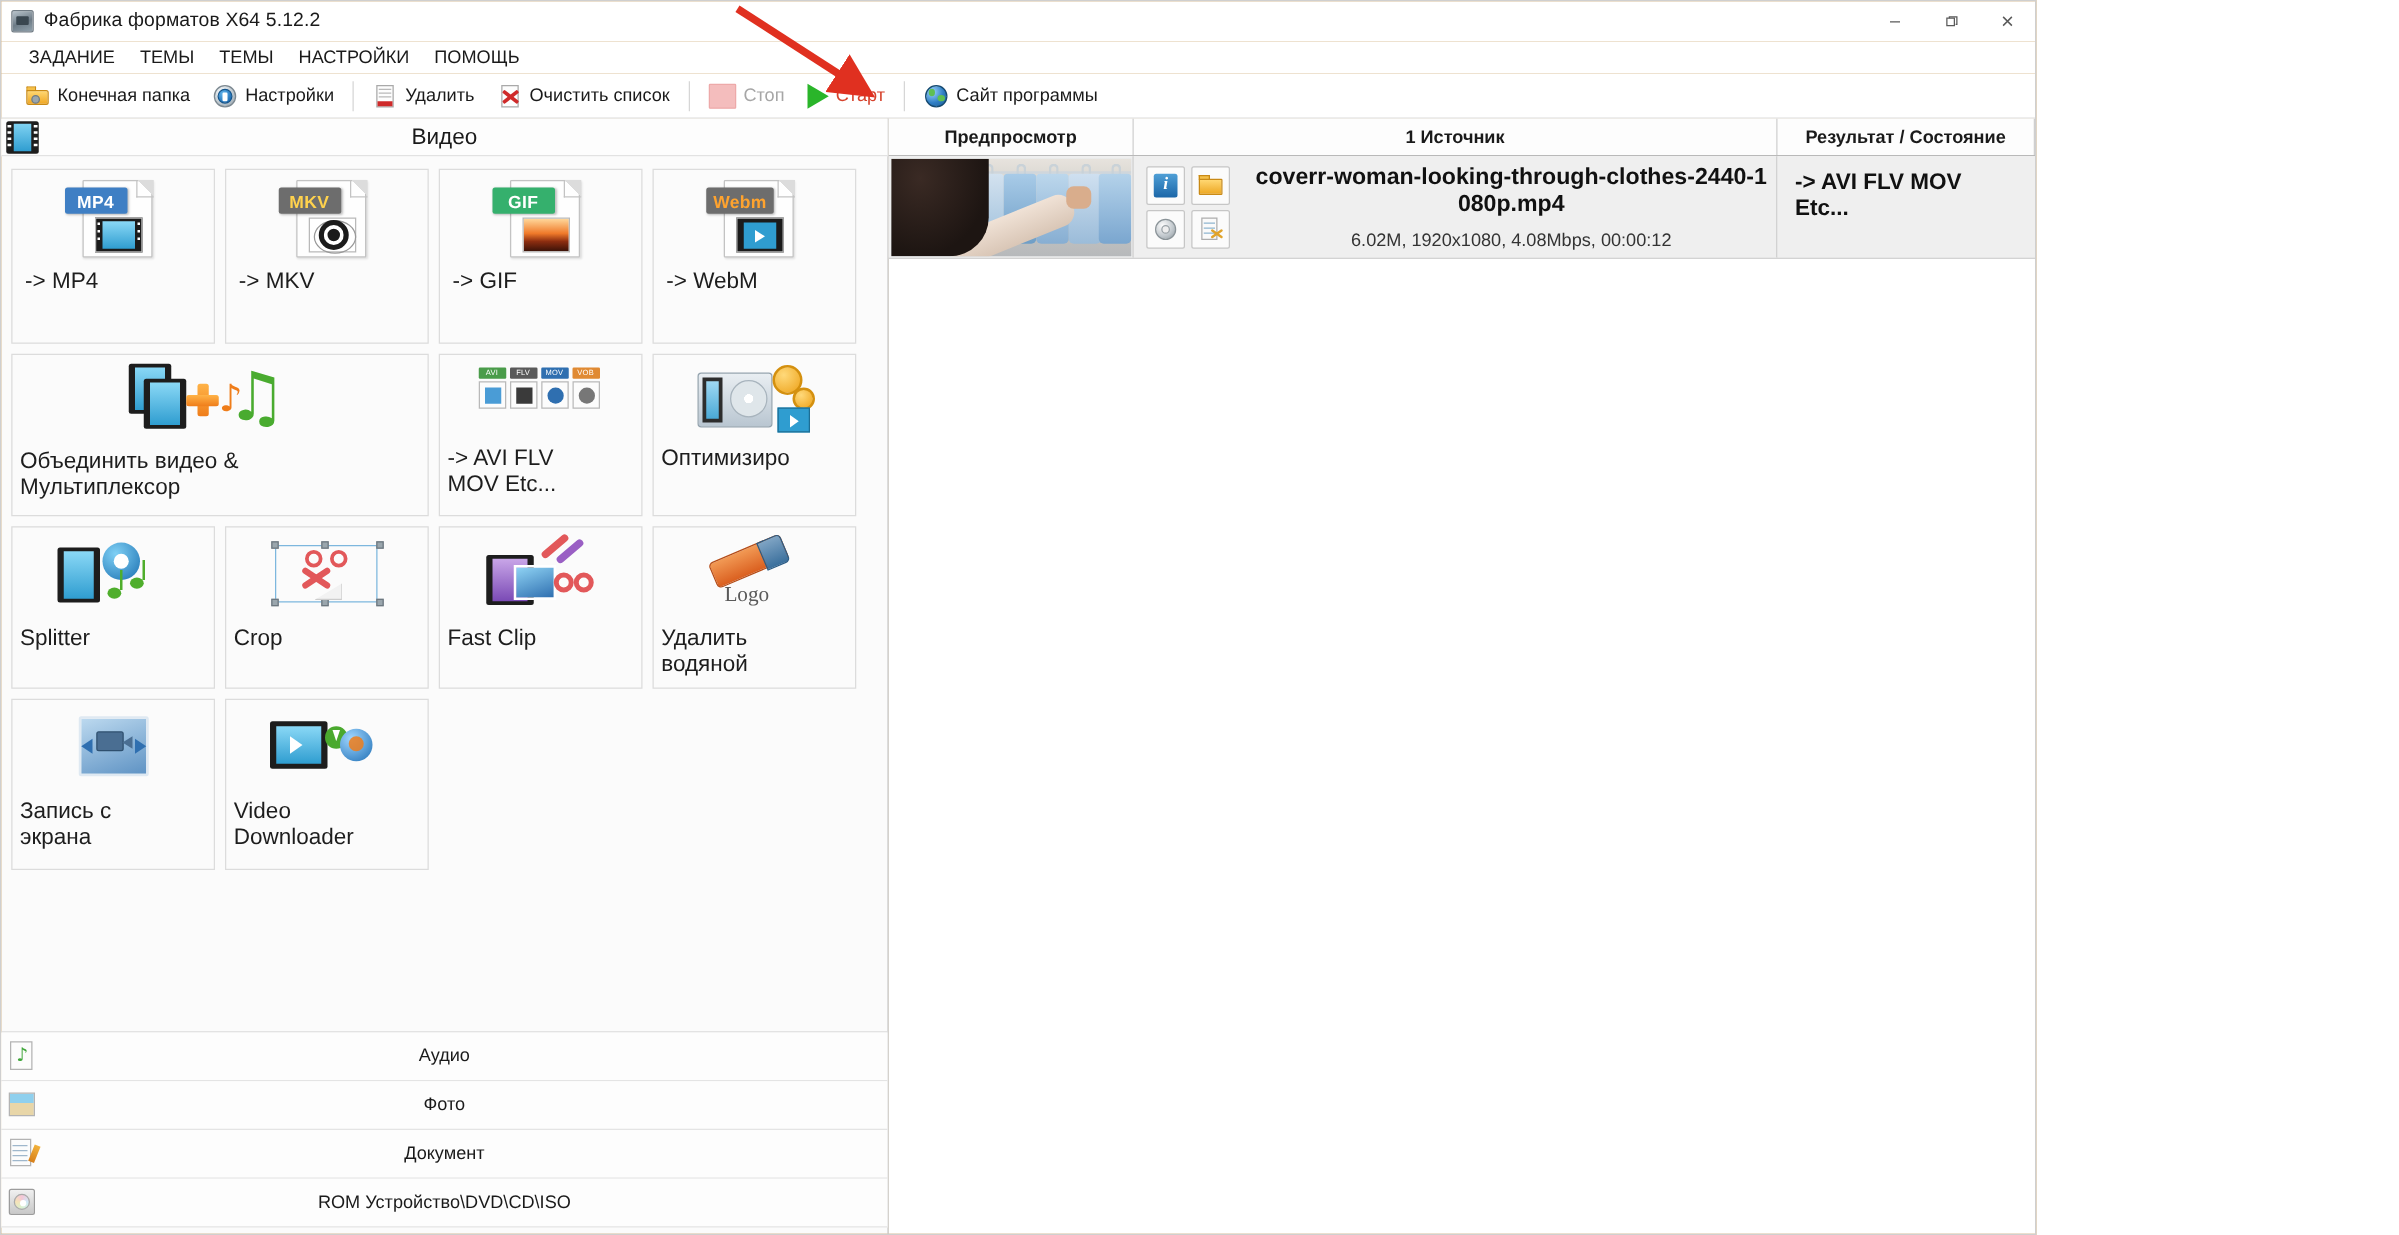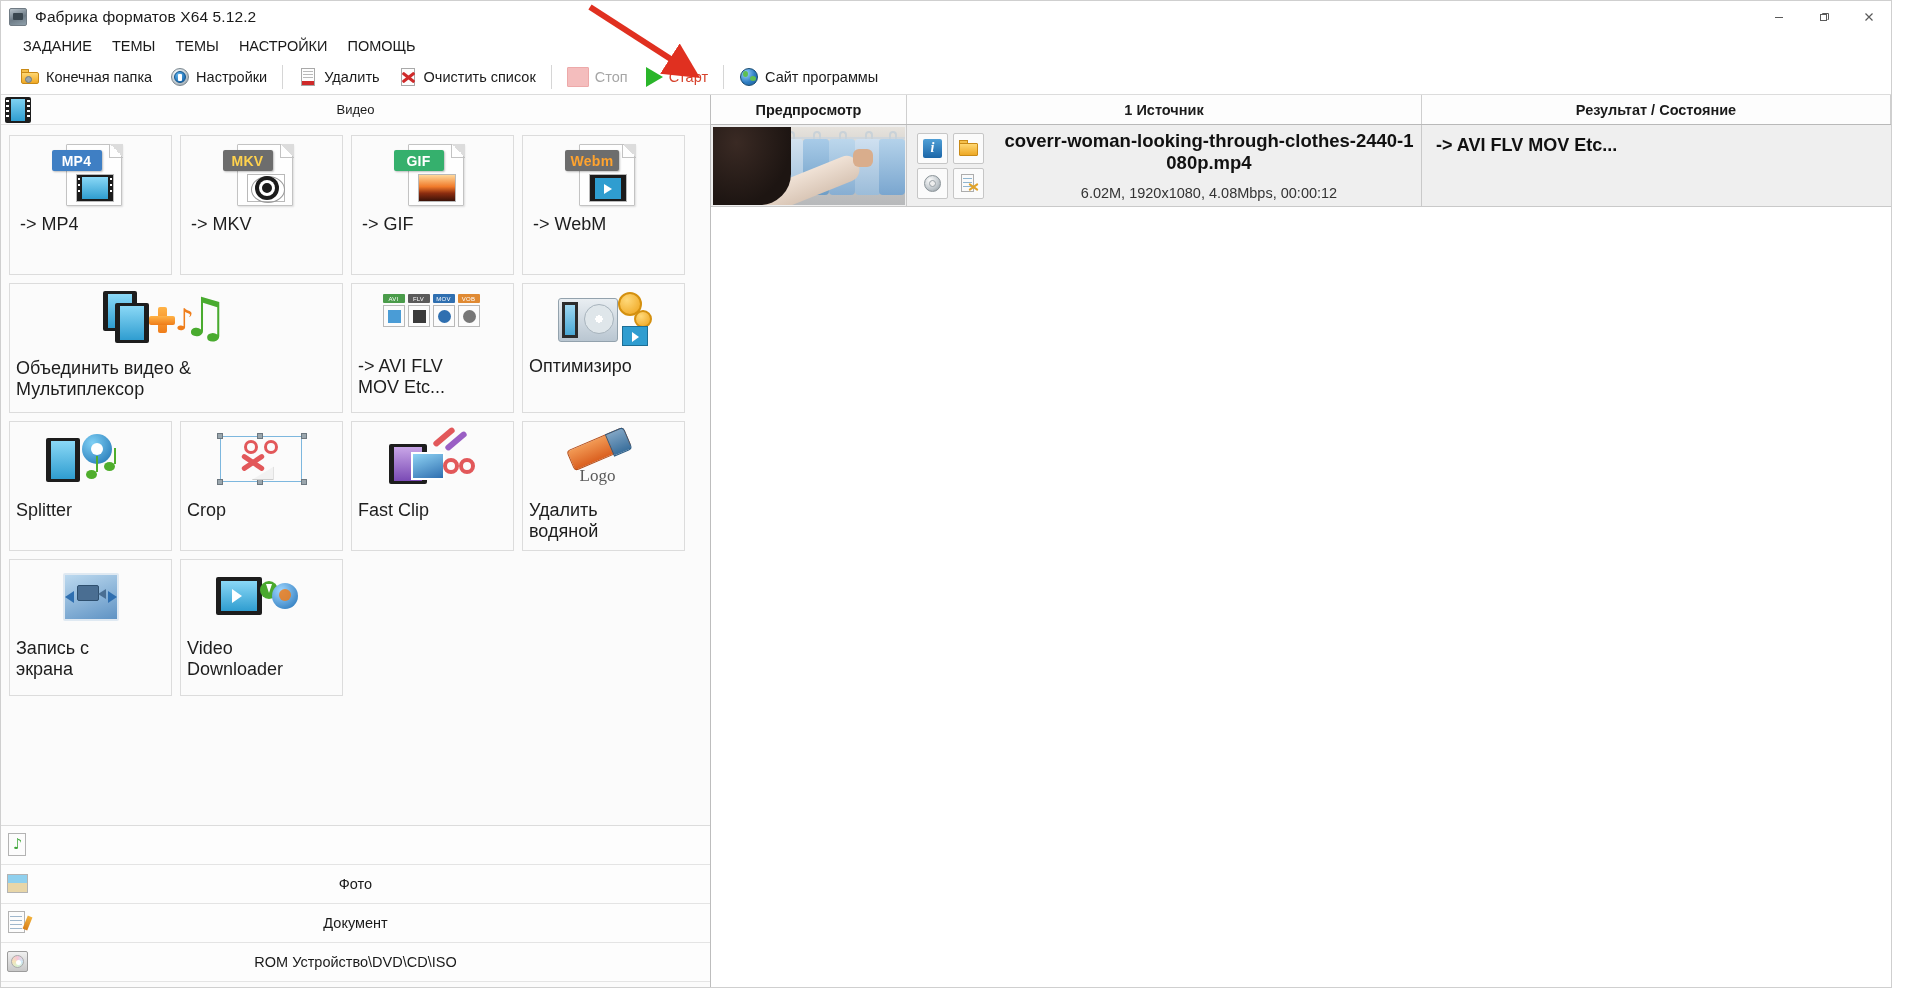--- a/index.html
+++ b/index.html
@@ -6,21 +6,21 @@
   html, body {
     margin: 0; padding: 0;
     width: 1919px; height: 988px;
     overflow: hidden;
     background: #ffffff;
     font-family: "Liberation Sans", sans-serif;
     -webkit-font-smoothing: antialiased;
   }
   .app {
     position: relative;
-    width: 1892px; height: 988px;
+    width: 1629px; height: 988px;
     background: #a16207;
     border: 1px solid #cfcfcf;
   }
 
   
   .titlebar {
     height: 32px;
     display: flex; align-items: center;
     padding-left: 8px;
     background: #ffffff;
@@ -123,21 +123,21 @@
 
   
   .cat-head {
     display: flex; align-items: center; height: 30px;
     border-bottom: 1px solid #e2e2e2; background: #fdfdfd;
     position: relative;
   }
   .cat-head .cicon { width: 26px; height: 26px; margin-left: 4px; flex: none; position: relative;}
   .cat-head .ctext {
     position:absolute; left:0; right:0; text-align:center;
-    font-size: 13px; color:#1a1a1a;
+    font-size: 18px; color:#1a1a1a;
   }
   
   .ic-film { background:#1d1d1d; border-radius:2px; }
   .ic-film .inner { position:absolute; left:6px; top:2px; right:6px; bottom:2px;
     background: linear-gradient(180deg,#7fd2f2,#2f9dd0); }
   .ic-film .h { position:absolute; width:3px; height:2px; background:#fff; }
 
   
   .grid {
     padding: 10px 8px 6px 8px;
@@ -729,20 +729,21 @@
         </div>
 
       </div>
 
       <div class="cat-list">
         <div class="cat-row">
           <span class="cicon ic-audio">
               <span class="pg"></span>
               <span class="nt">♪</span>
             </span>
+          <span class="ctext">Аудио</span>
         </div>
         <div class="cat-row">
           <span class="cicon ic-photo">
               <span class="pg"></span>
             </span>
           <span class="ctext">Фото</span>
         </div>
         <div class="cat-row">
           <span class="cicon ic-docu">
             <span class="pg"></span>

